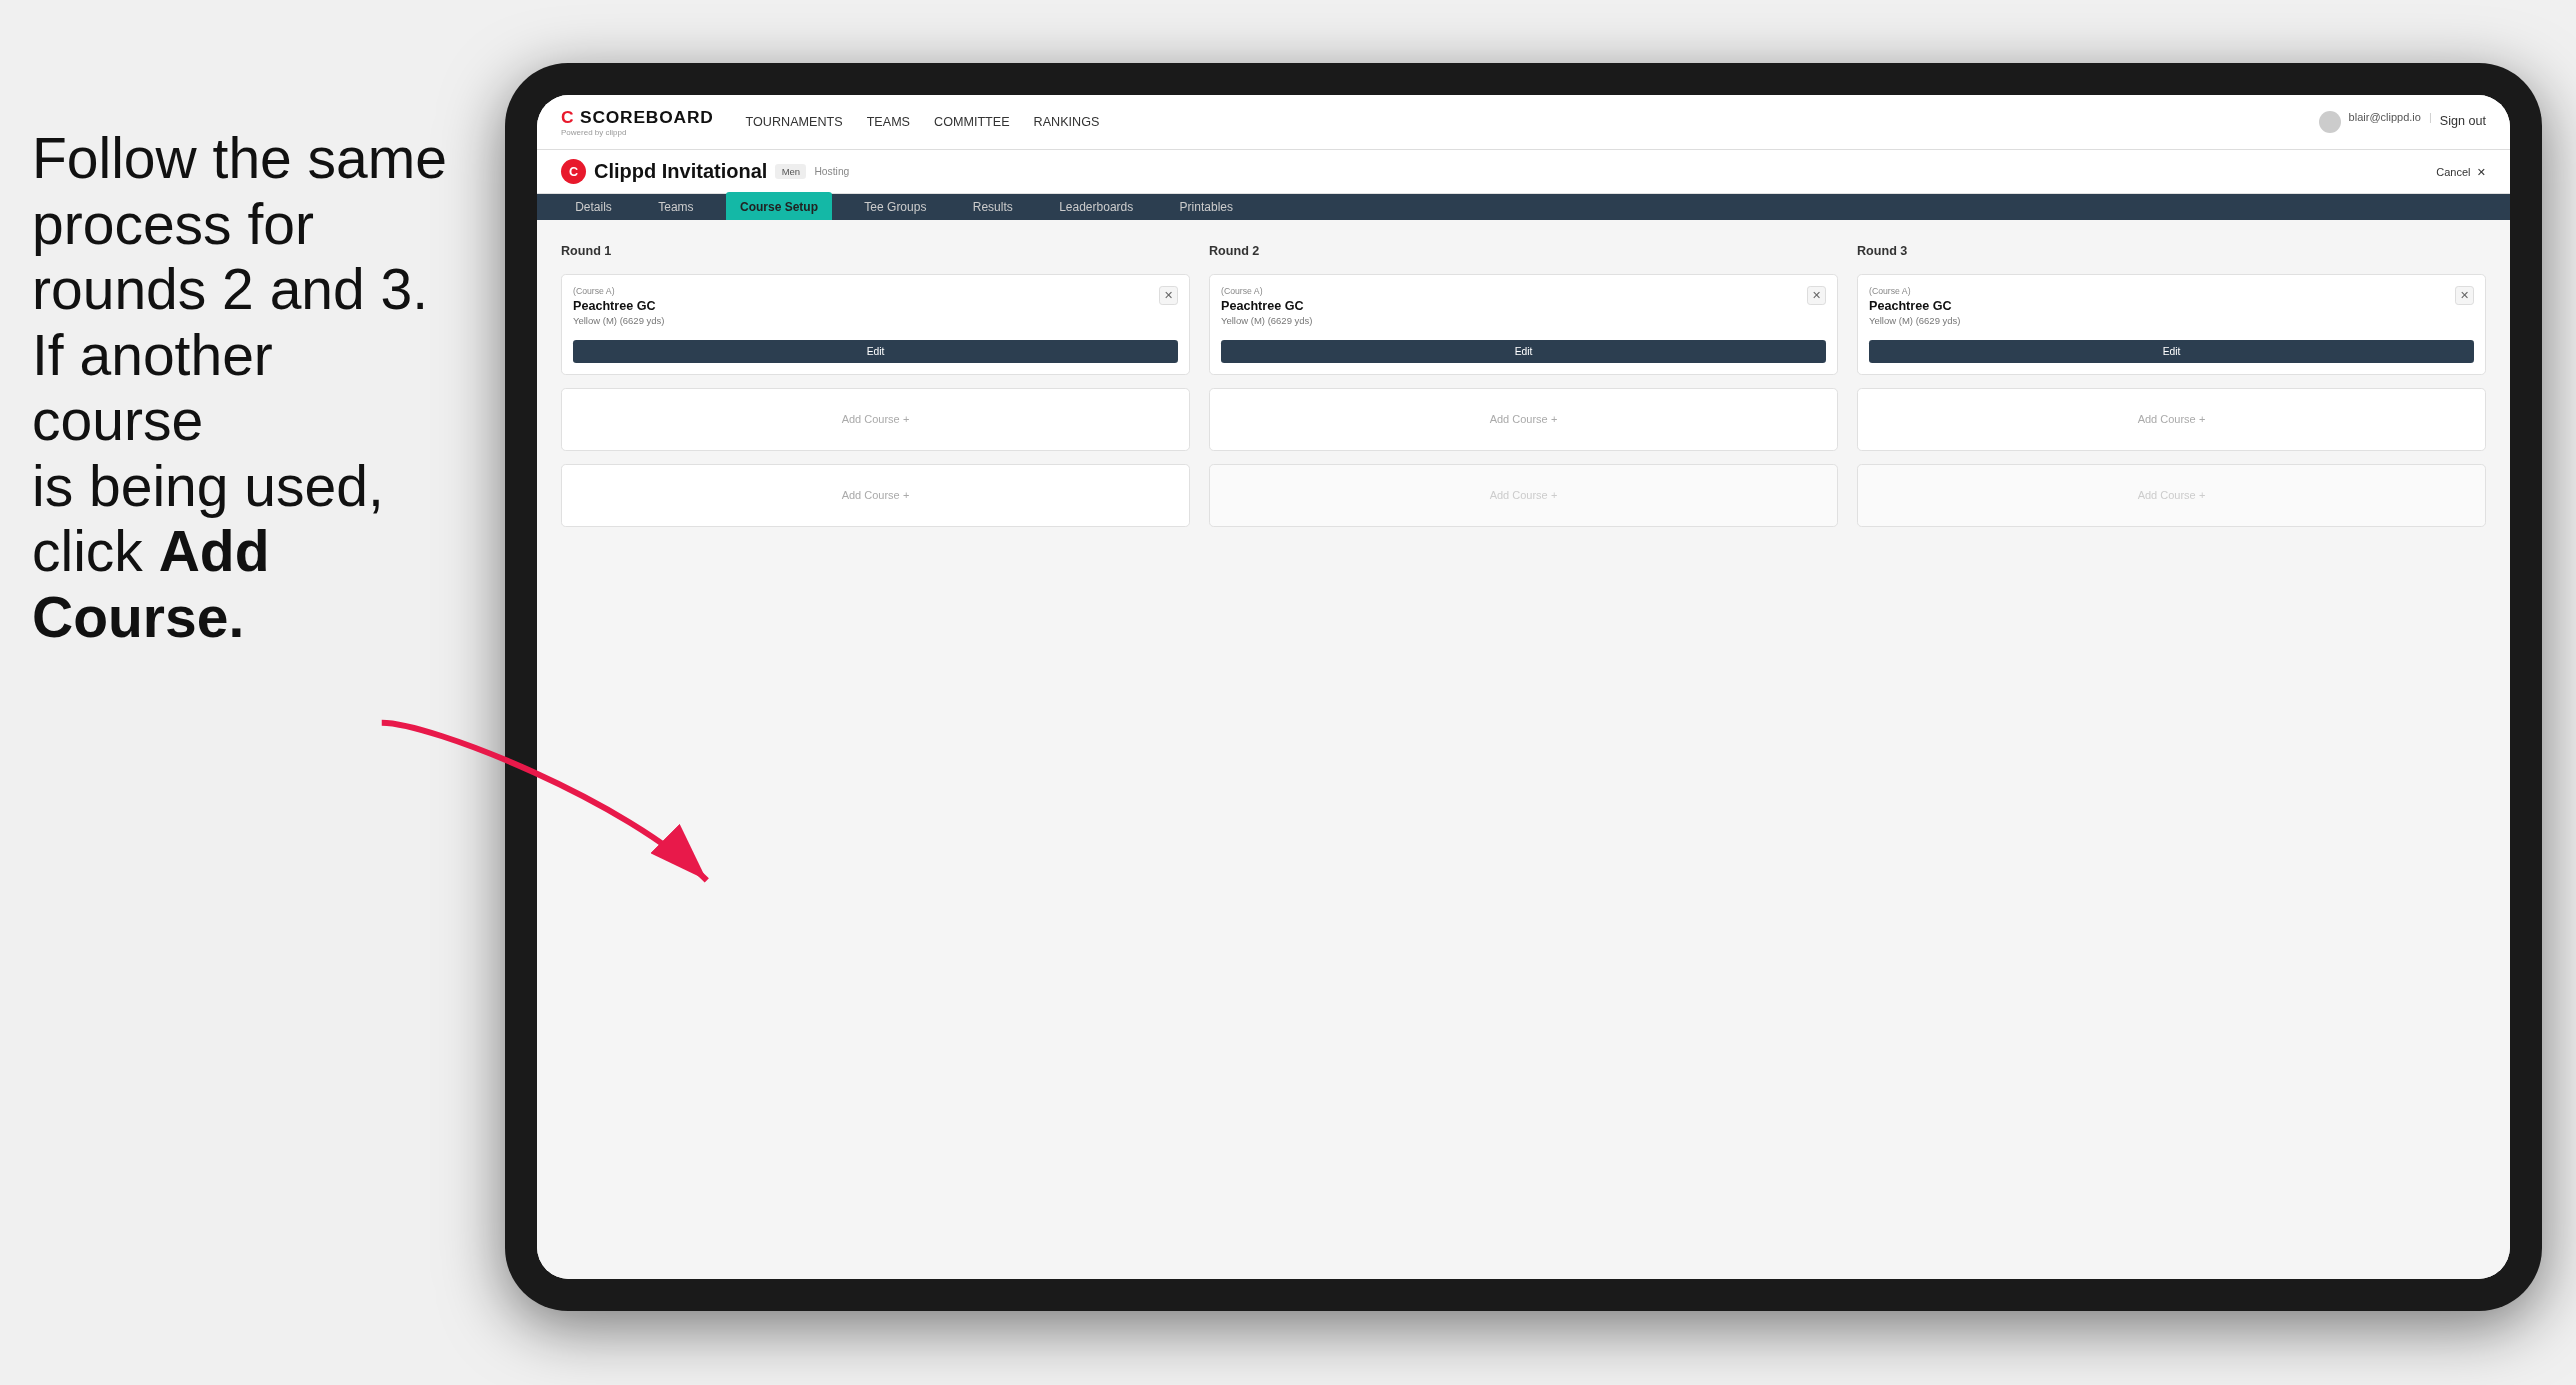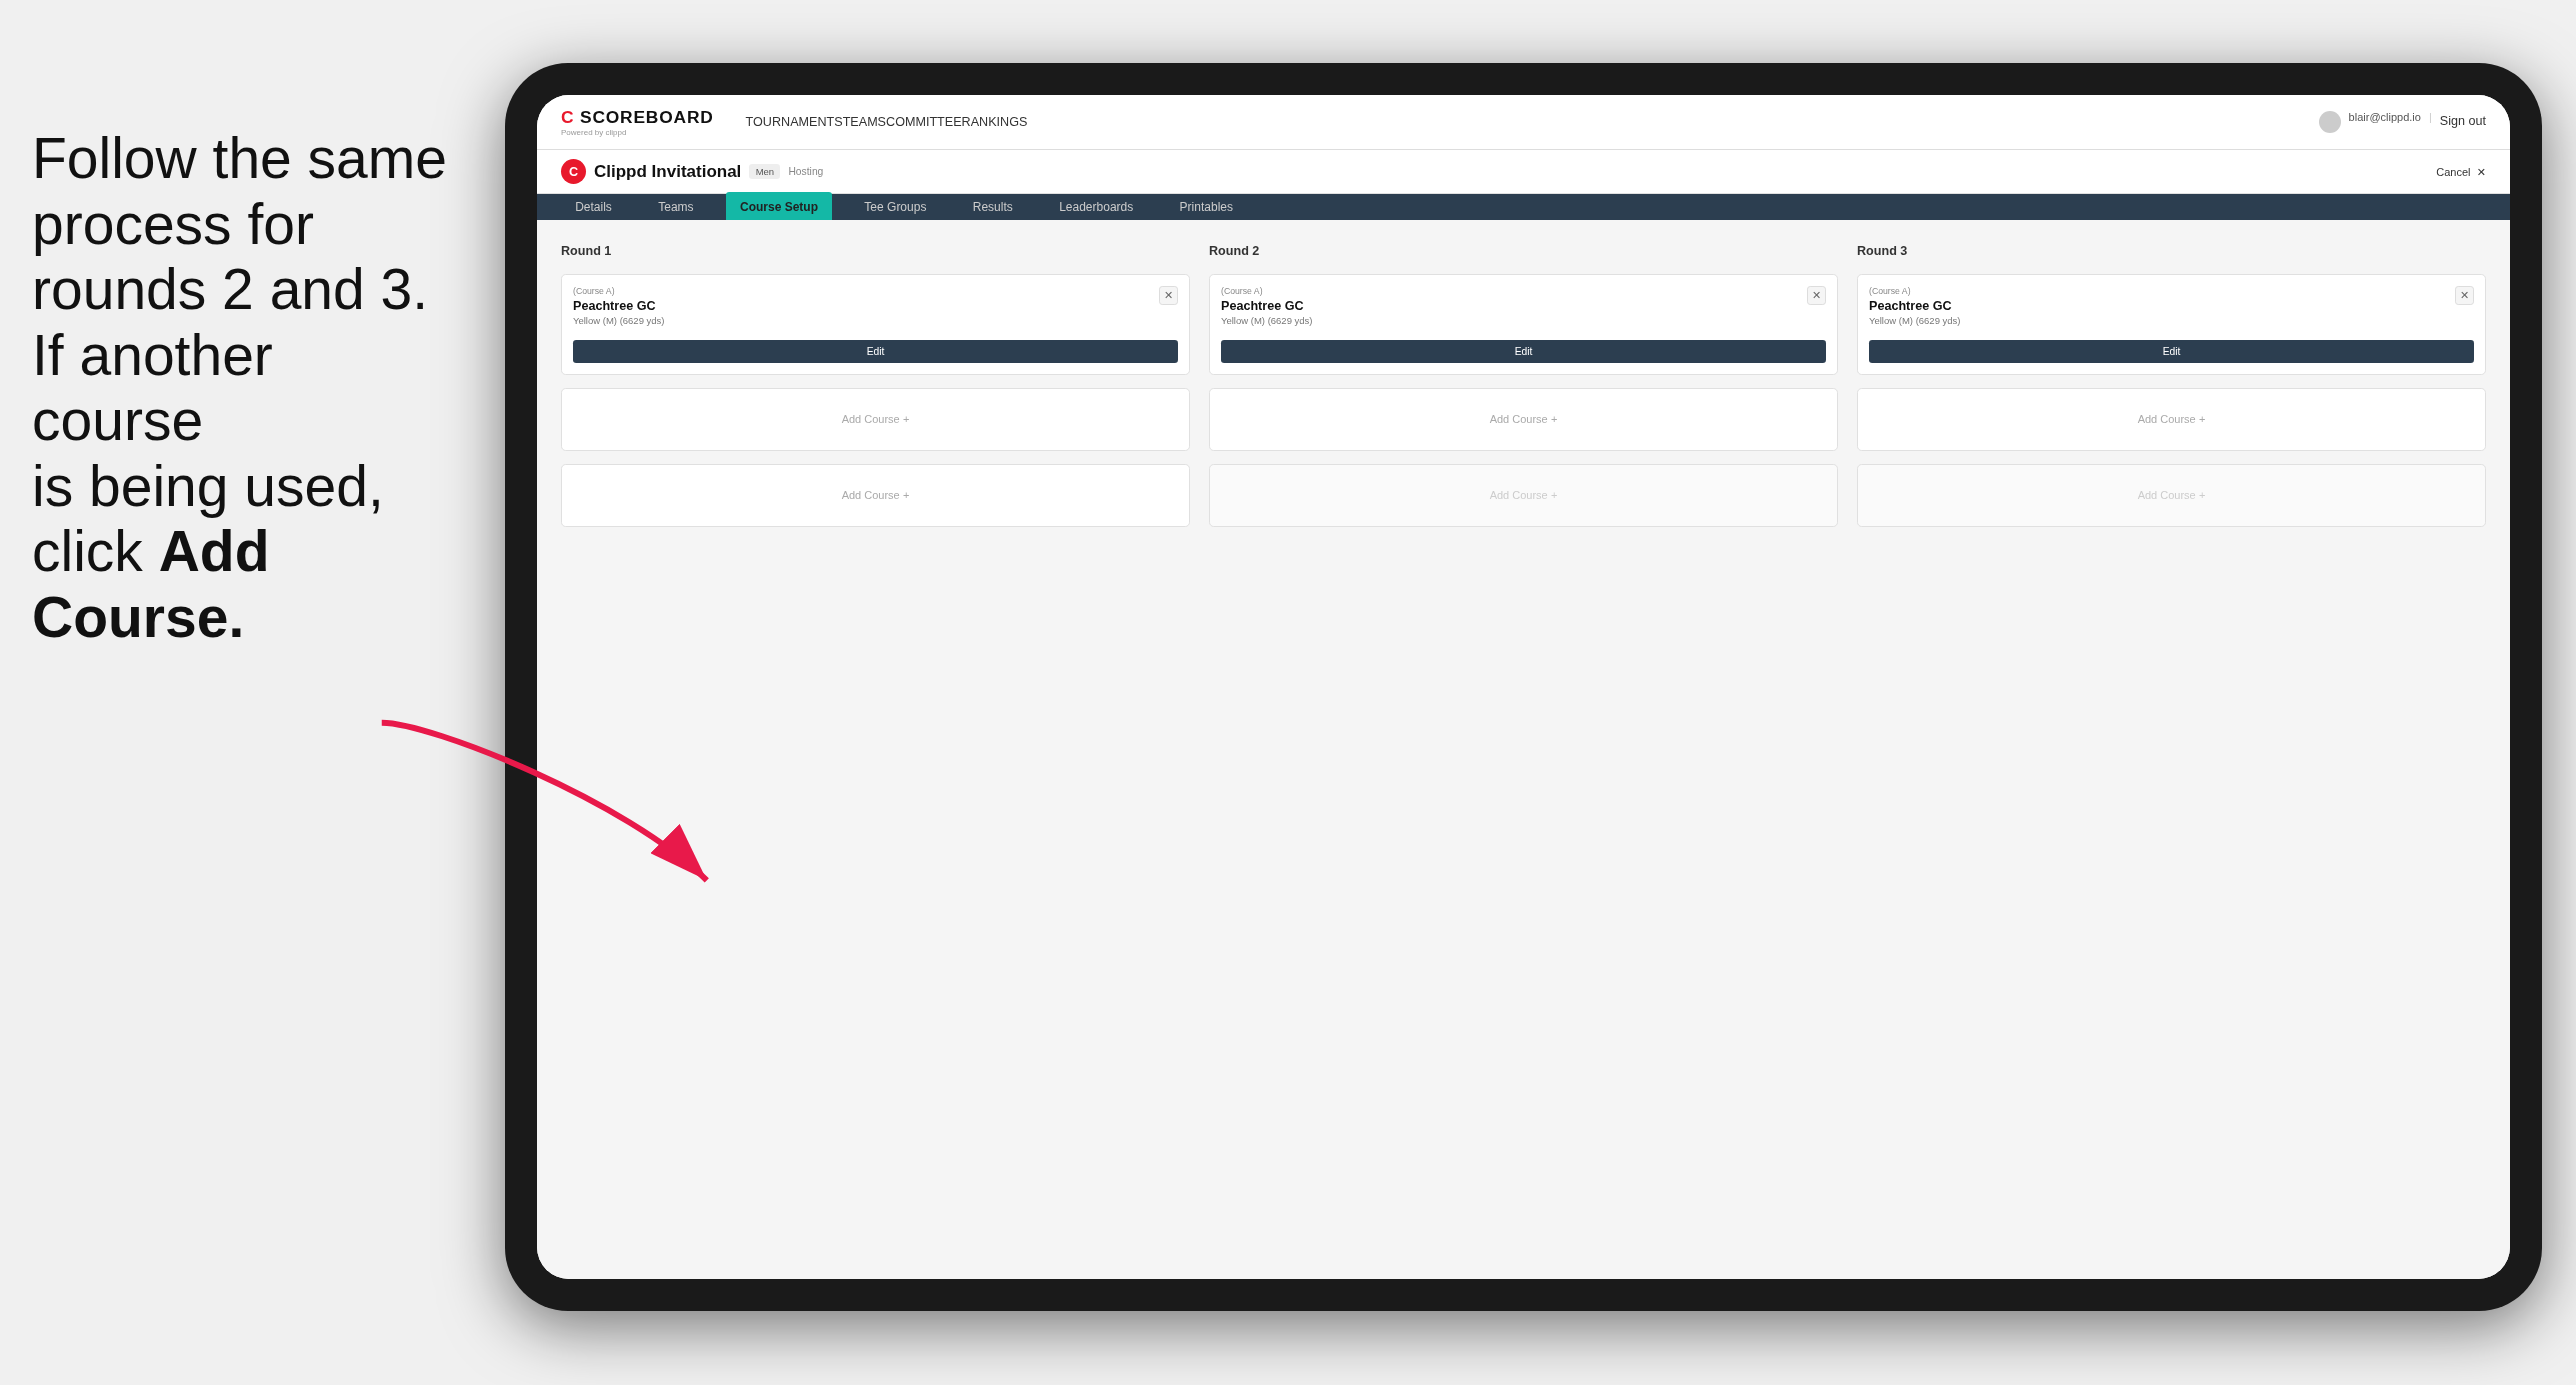--- a/index.html
+++ b/index.html
@@ -76,20 +76,21 @@
       font-size: 8px;
       color: #999;
     }
     .logo-c {
       color: #e8192c;
       font-weight: 900;
     }
 
     .nav-links {
       display: flex;
+      gap: 24px;
       flex: 1;
     }
     .nav-link {
       font-size: 12.6px;
       color: #333;
       text-decoration: none;
       padding: 3.2px 0;
       cursor: pointer;
     }
 
@@ -131,21 +132,21 @@
       background: #e8192c;
       border-radius: 50%;
       display: flex;
       align-items: center;
       justify-content: center;
       color: #fff;
       font-weight: 900;
       font-size: 12.6px;
     }
     .t-name {
-      font-size: 17px;
+      font-size: 20px;
       font-weight: 600;
       color: #111;
     }
     .t-badge {
       background: #eee;
       color: #555;
       font-size: 9.5px;
       padding: 1.6px 6.3px;
       border-radius: 3.2px;
     }

